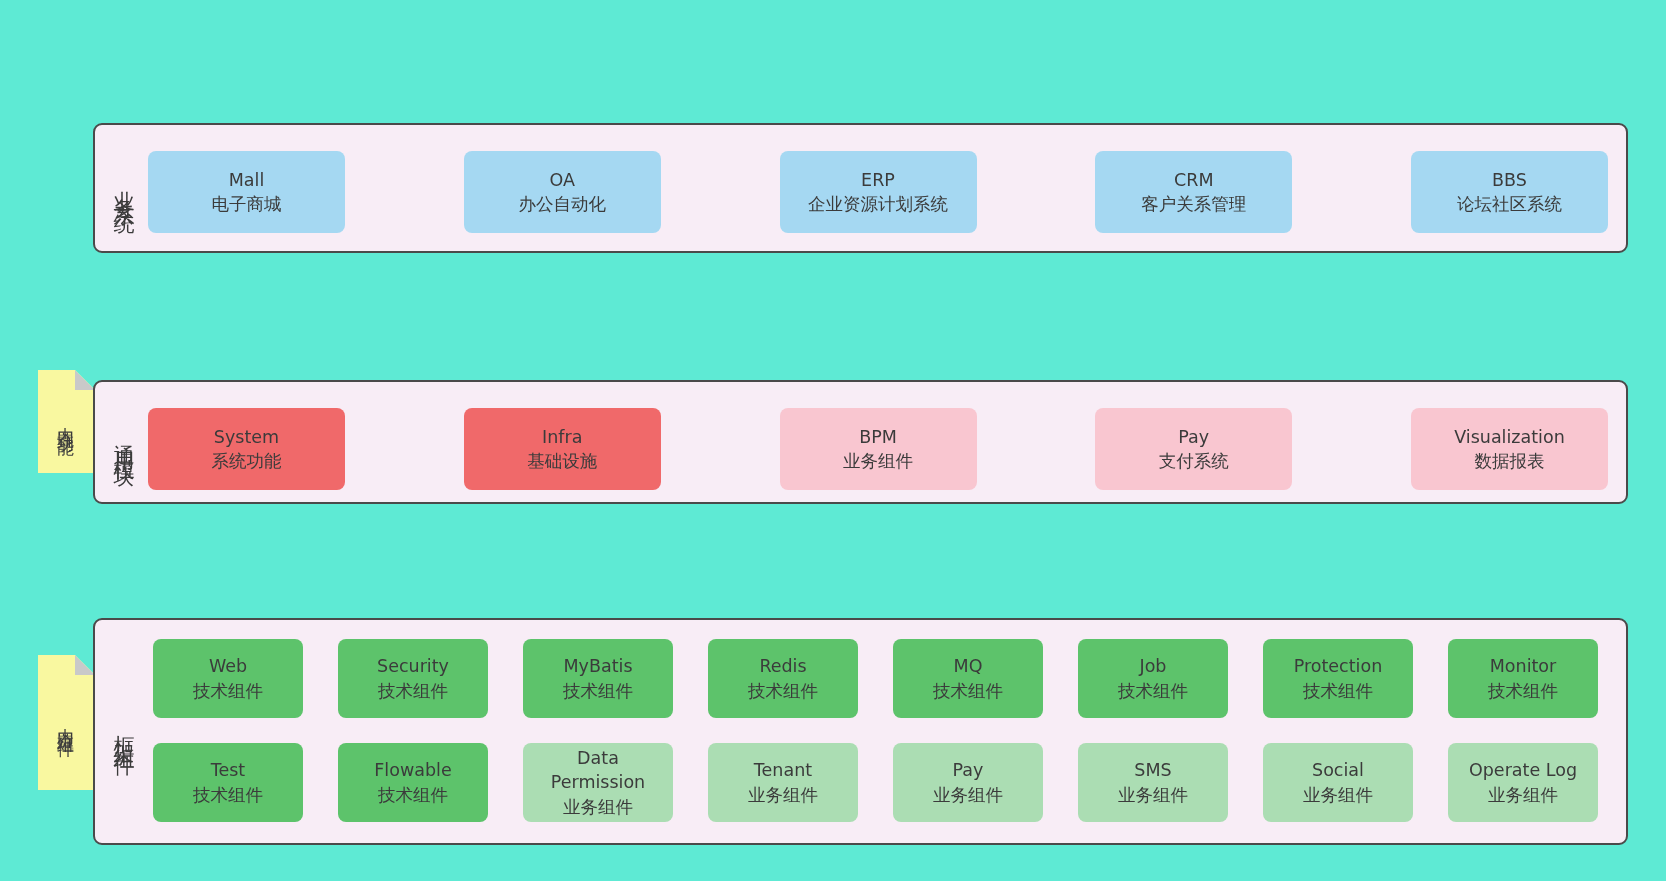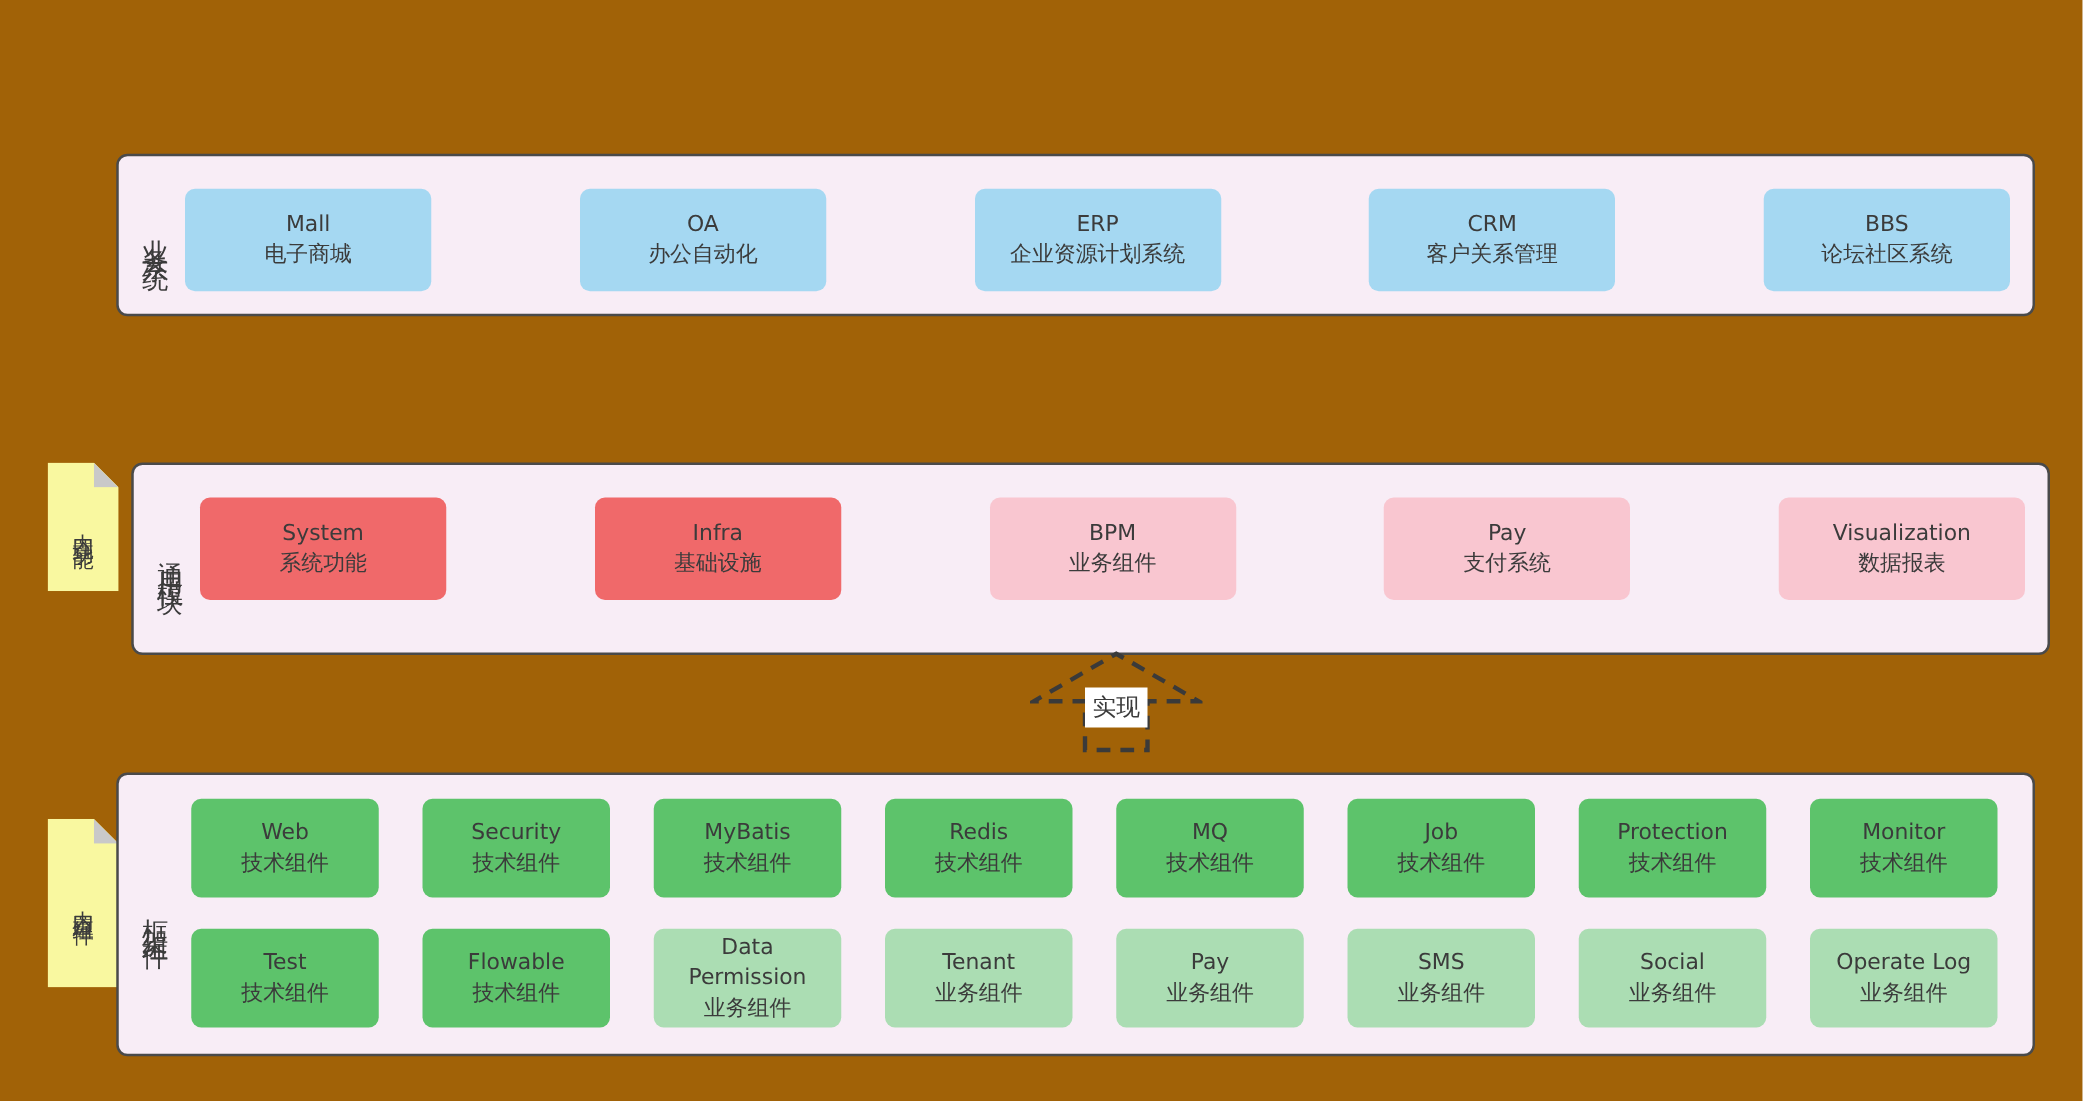--- a/index.html
+++ b/index.html
@@ -1,23 +1,23 @@
 <!DOCTYPE html>
 <html><head>
 <meta charset="utf-8">
 <style>
   html,body{margin:0;padding:0;background:#f8f8f8;}
   body{font-family:"DejaVu Sans","Liberation Sans",sans-serif;color:#3b3b3b;}
-  .canvas{position:relative;width:1666px;height:881px;background:#a16207;overflow:hidden;}
+  .canvas{position:relative;width:1666px;height:881px;background:#5eead4;overflow:hidden;}
 
   
   .panel{position:absolute;left:93px;width:1535px;background:#f8edf6;border:2px solid #4a4a4a;
          border-radius:9px;box-sizing:border-box;z-index:2;}
   #panel-business{top:123px;height:130px;}
-  #panel-modules{top:370px;height:154px;margin-left:12px;}
+  #panel-modules{top:380px;height:124px;}
   #panel-framework{top:618px;height:227px;}
 
   .panel-title{position:absolute;left:6px;top:0;height:100%;width:46px;display:flex;
                align-items:center;justify-content:center;writing-mode:vertical-rl;
                text-orientation:upright;font-size:21px;letter-spacing:7px;color:#3b3b3b;}
 
   .row{position:absolute;display:flex;justify-content:space-between;}
   .row-6{left:53px;right:18px;top:26px;height:82px;}
   .row-8{left:58px;right:28px;height:79px;}
   #fw-row-1{top:19px;}
@@ -108,26 +108,20 @@
         <div>Pay</div>
         <div>支付系统</div>
       </div>
       <div class="box c-pink">
         <div>Visualization</div>
         <div>数据报表</div>
       </div>
     </div>
   </div>
 
-  <div class="arrow" id="arrow-implement">
-    <svg viewBox="0 0 138 83">
-      <path d="M 44 80 L 44 41 L 3 41 L 69 3 L 135 41 L 94 41 L 94 80 Z" fill="none" stroke="#3a3a3a" stroke-width="3.5" stroke-dasharray="11 8"></path>
-    </svg>
-    <div class="arrow-label">实现</div>
-  </div>
 
   <div class="sticky" id="sticky-framework">
     <div class="fold"></div>
     <div class="sticky-label">内置组件</div>
   </div>
   <div class="panel" id="panel-framework">
     <div class="panel-title">框架组件</div>
     <div class="row row-8" id="fw-row-1">
       <div class="box c-green">
         <div>Web</div>

